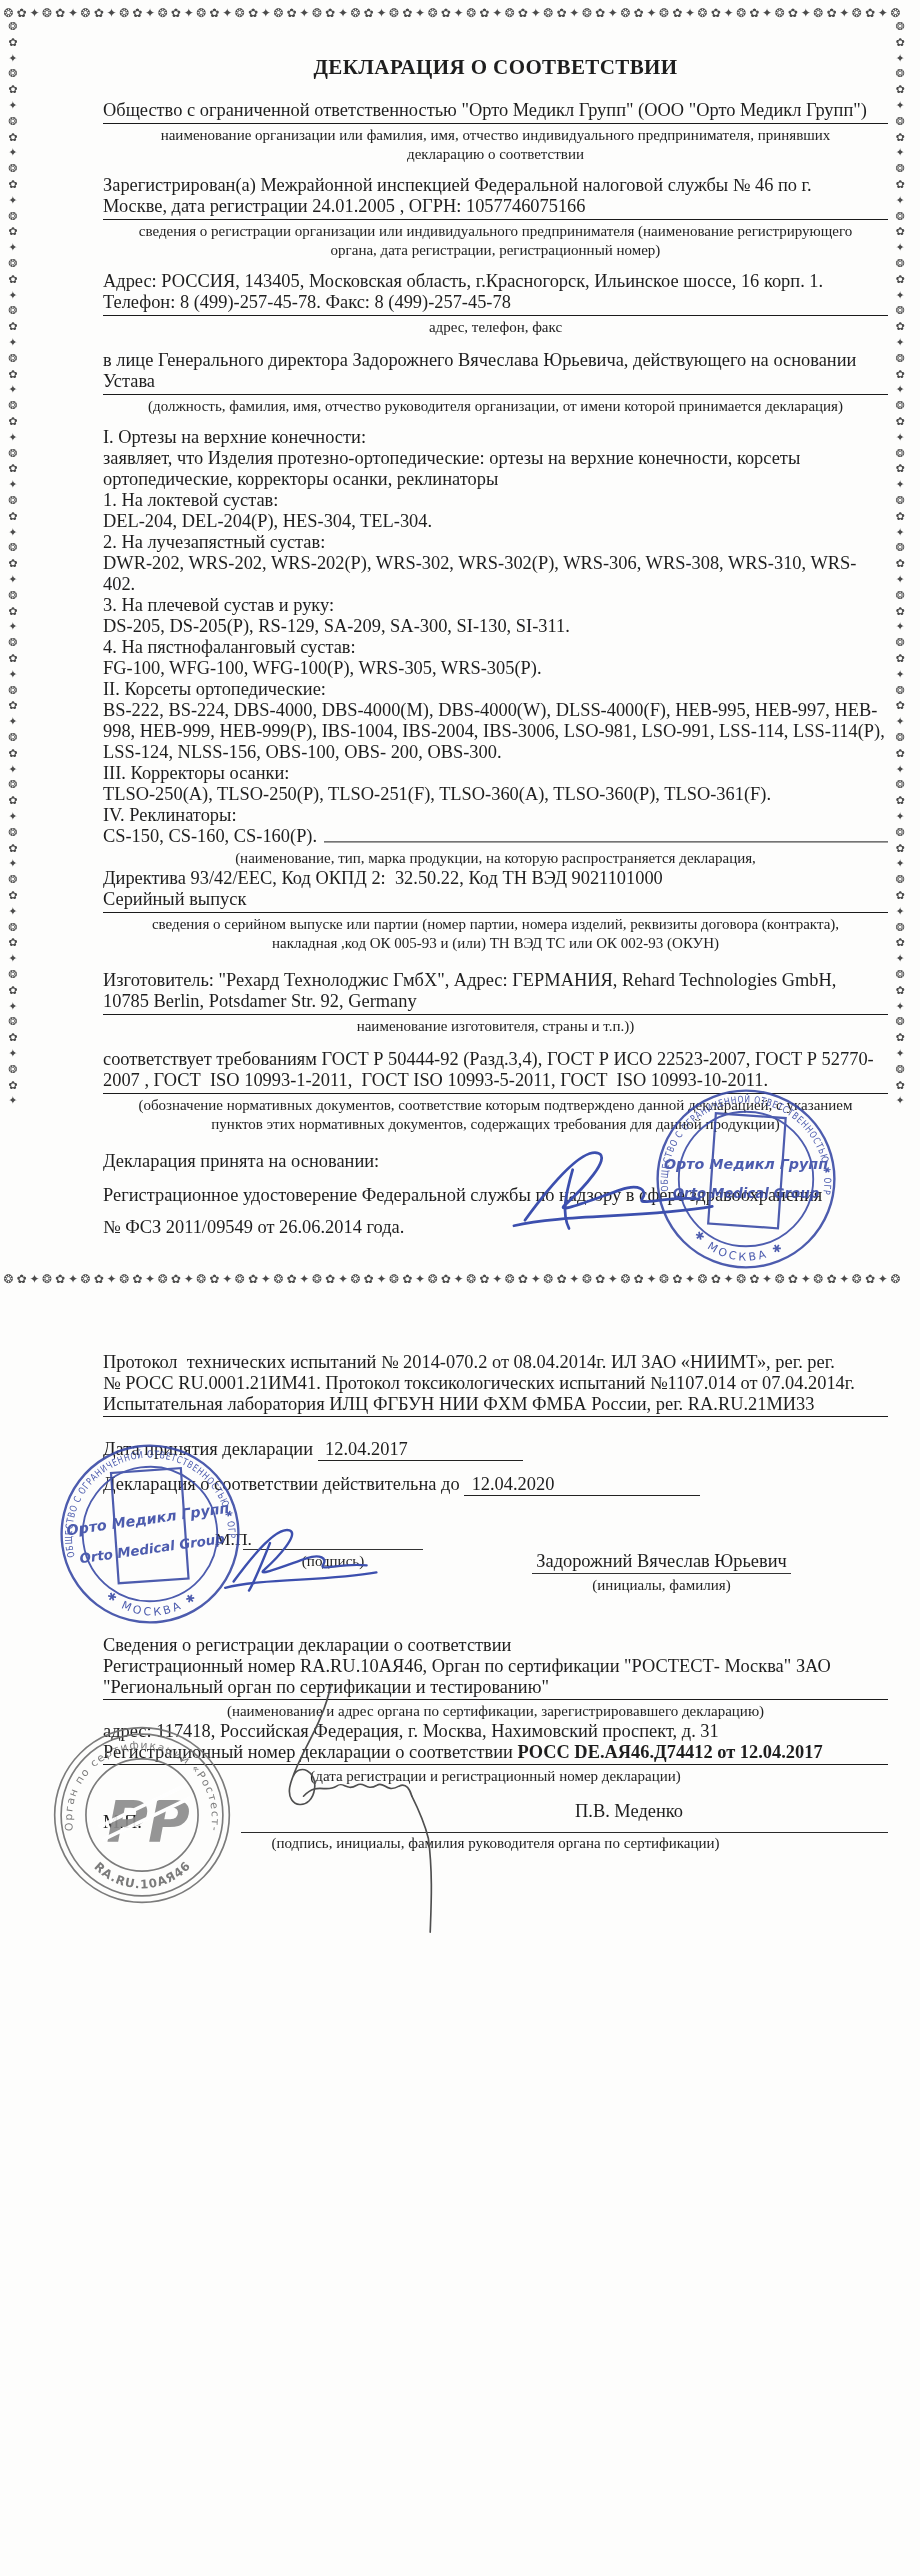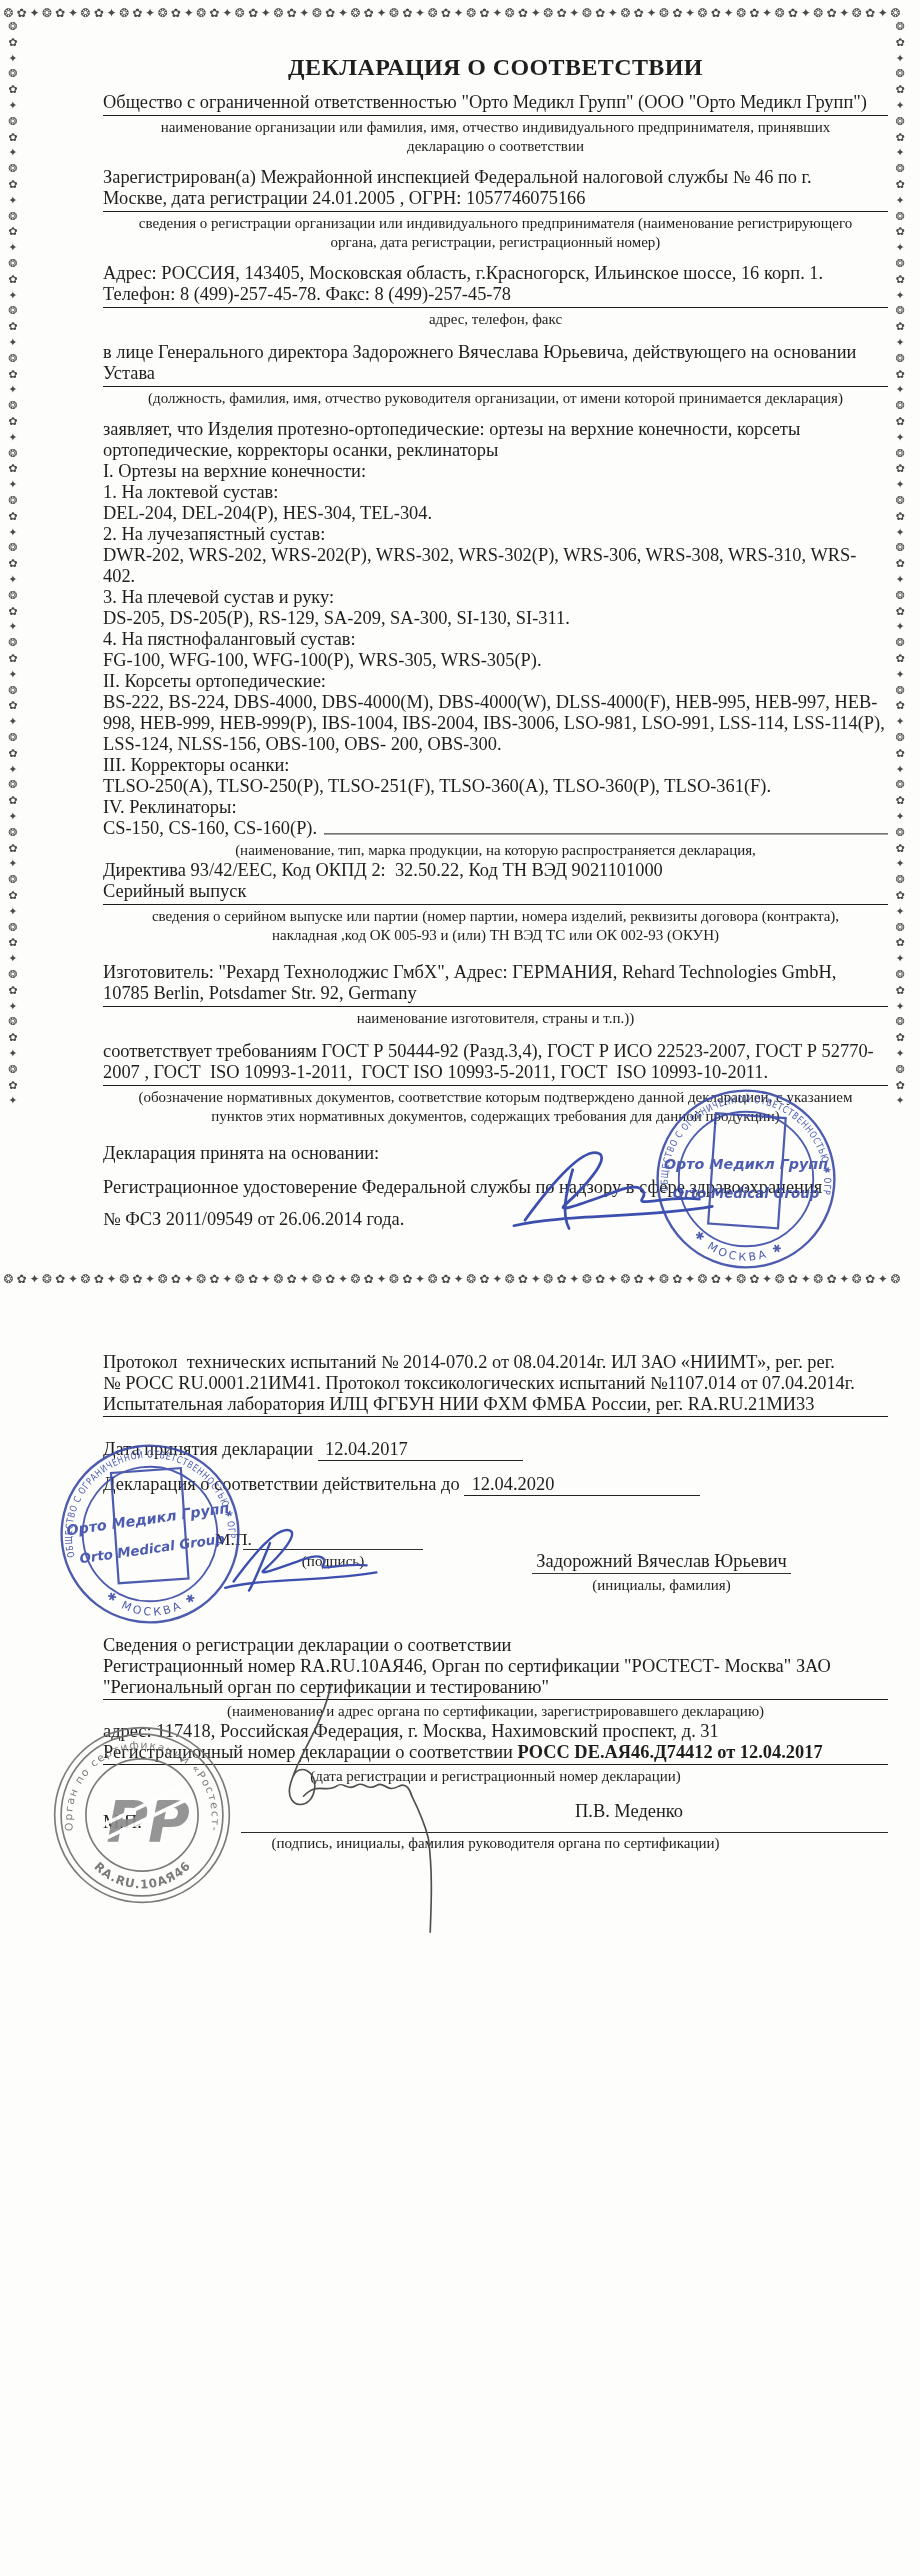--- a/index.html
+++ b/index.html
@@ -13,21 +13,21 @@
        color:#4b4b4b;white-space:nowrap;line-height:16.6px;}
   .b-top{top:4.6px}.b-bottom{top:1271px}
   .b-v{position:absolute;top:20px;height:1249px;width:16.6px;overflow:hidden;
        font-family:"DejaVu Sans",sans-serif;font-size:11px;letter-spacing:2.8px;
        color:#4b4b4b;writing-mode:vertical-rl;line-height:14.7px;}
   .b-left{left:2.8px}.b-right{left:890px}
 
   .frame-content{position:absolute;left:103px;top:57px;width:785px;font-size:18.4px;line-height:21px;}
   .lower-content{position:absolute;left:103px;top:1352px;width:785px;font-size:18.4px;line-height:21px;}
 
-  .title{text-align:center;font-weight:bold;font-size:24px;letter-spacing:0.4px;margin-bottom:14px;}
+  .title{text-align:center;font-weight:bold;font-size:21px;letter-spacing:0.4px;margin-bottom:22px;}
   .u{border-bottom:1.8px solid #1b1b1b;padding-bottom:1.8px;}
   .u15{border-bottom:1.4px solid #1b1b1b;padding-bottom:0.9px;}
   .cap{font-size:15px;line-height:19.3px;text-align:center;color:#222;padding:1.8px 28px 0 28px;}
   .mt8{margin-top:11px}.mt12{margin-top:11px}.mt14{margin-top:13px}.mt18{margin-top:16.6px}
   .mt24{margin-top:22px}.mt44{margin-top:40px}
   .pre{white-space:pre-wrap;}
   .rowfill{display:flex;align-items:flex-end;}
   .fill-line{flex:1;border-bottom:1.8px solid #1b1b1b;margin-left:7.4px;transform:translateY(-4.6px);}
   .val-u{display:inline-block;border-bottom:1.4px solid #222;padding:0 9.2px 0 7.4px;}
   .w210{min-width:189px}.w245{min-width:219px}
@@ -72,22 +72,22 @@
     <div class="mt8">
       <div>Адрес: РОССИЯ, 143405, Московская область, г.Красногорск, Ильинское шоссе, 16 корп. 1.</div>
       <div class="u">Телефон: 8 (499)-257-45-78. Факс: 8 (499)-257-45-78</div>
     </div>
     <div class="cap">адрес, телефон, факс</div>
 
     <div class="u mt14">в лице Генерального директора Задорожнего Вячеслава Юрьевича, действующего на основании Устава</div>
     <div class="cap">(должность, фамилия, имя, отчество руководителя организации, от имени которой принимается декларация)</div>
 
     <div class="mt8">
+      <div>I. Ортезы на верхние конечности:</div>
       <div>заявляет, что Изделия протезно-ортопедические: ортезы на верхние конечности, корсеты ортопедические, корректоры осанки, реклинаторы</div>
-      <div>I. Ортезы на верхние конечности:</div>
       <div>1. На локтевой сустав:</div>
       <div>DEL-204, DEL-204(P), HES-304, TEL-304.</div>
       <div>2. На лучезапястный сустав:</div>
       <div>DWR-202, WRS-202, WRS-202(P), WRS-302, WRS-302(P), WRS-306, WRS-308, WRS-310, WRS-402.</div>
       <div>3. На плечевой сустав и руку:</div>
       <div>DS-205, DS-205(P), RS-129, SA-209, SA-300, SI-130, SI-311.</div>
       <div>4. На пястнофаланговый сустав:</div>
       <div>FG-100, WFG-100, WFG-100(P), WRS-305, WRS-305(P).</div>
       <div>II. Корсеты ортопедические:</div>
       <div>BS-222, BS-224, DBS-4000, DBS-4000(M), DBS-4000(W), DLSS-4000(F), HEB-995, HEB-997, HEB-998, HEB-999, HEB-999(P), IBS-1004, IBS-2004, IBS-3006, LSO-981, LSO-991, LSS-114, LSS-114(P), LSS-124, NLSS-156, OBS-100, OBS- 200, OBS-300.</div>

